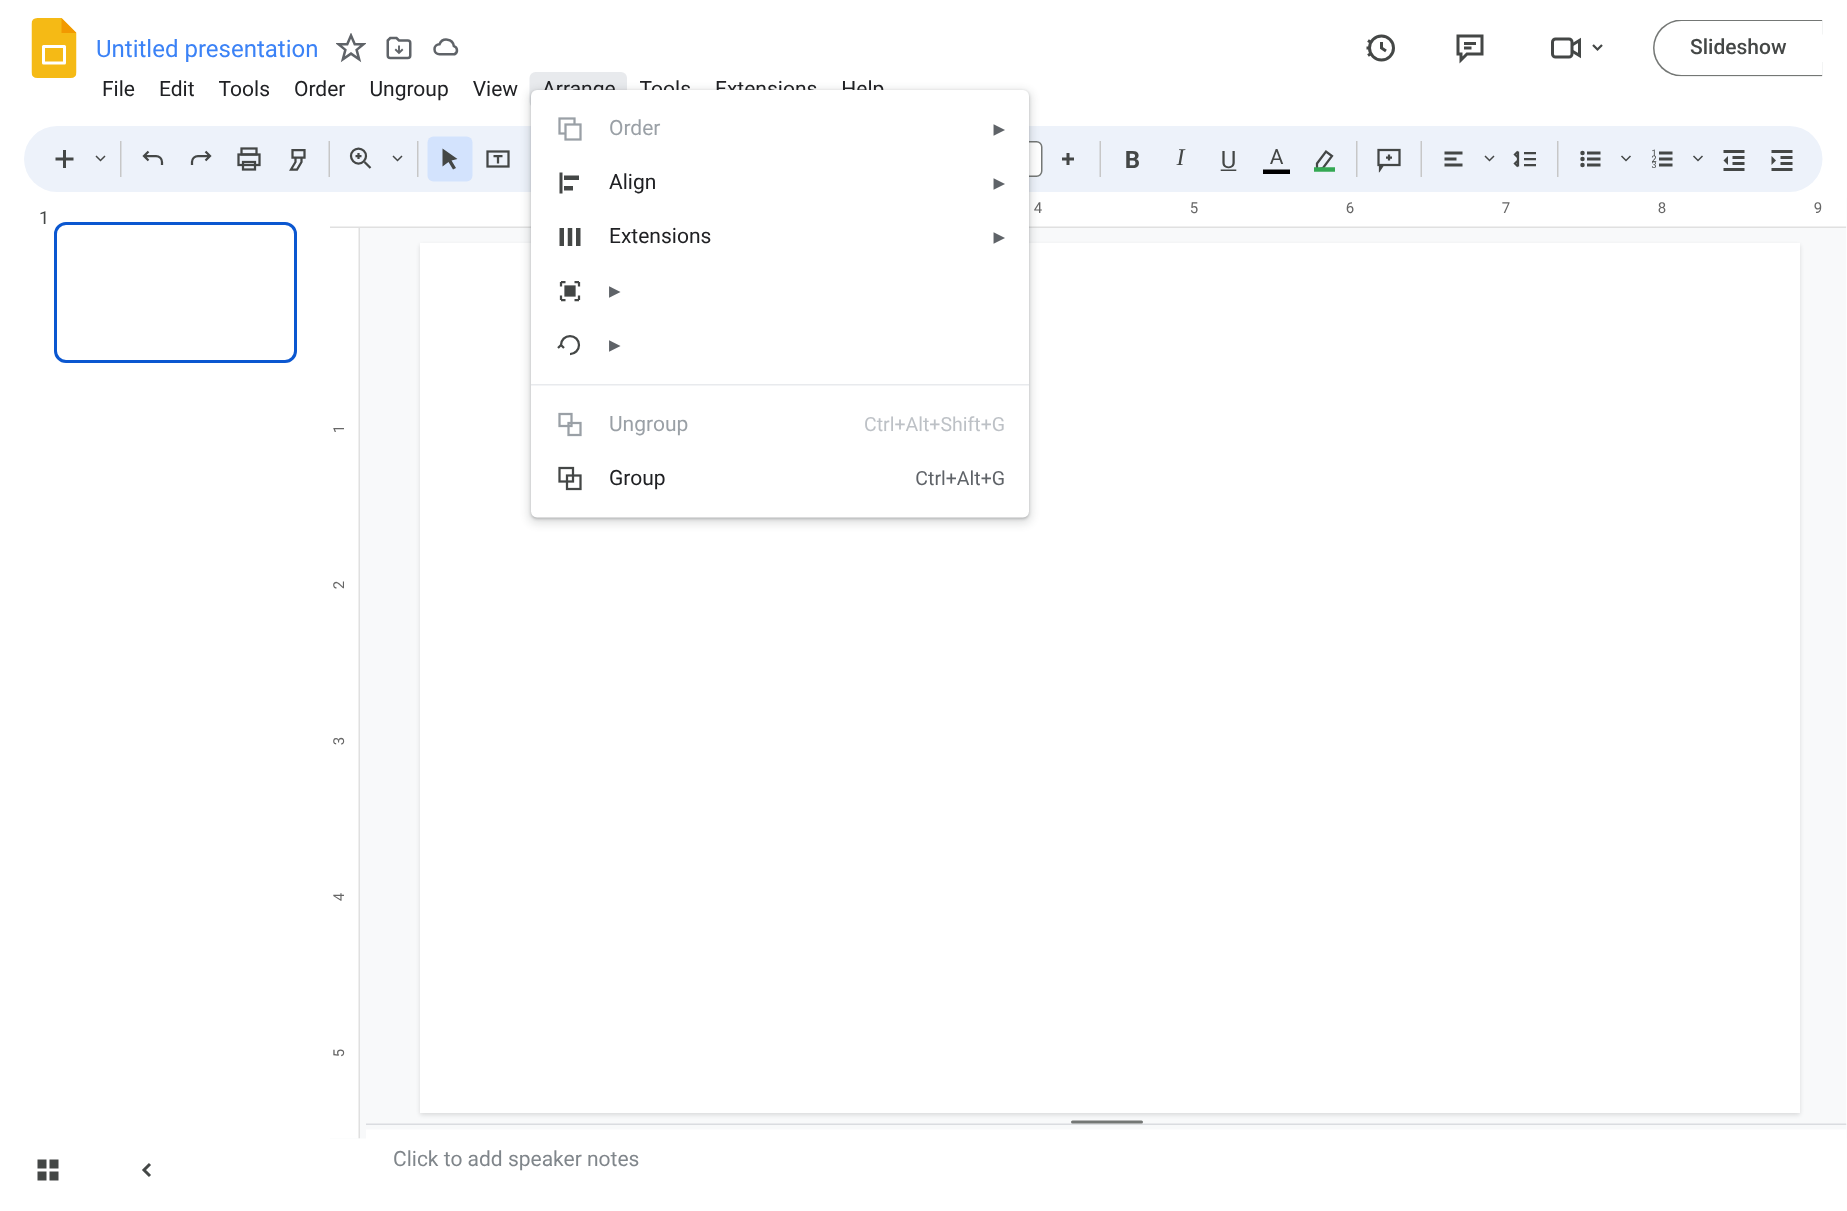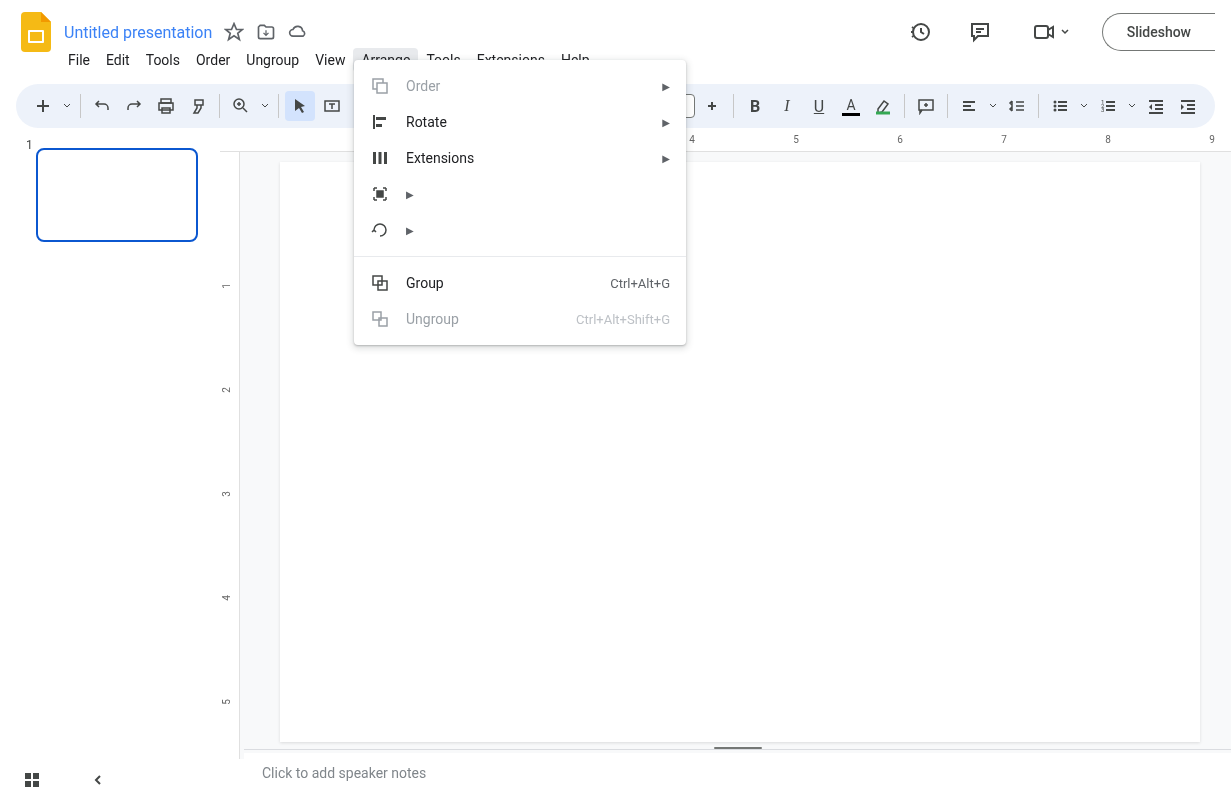--- a/index.html
+++ b/index.html
@@ -144,21 +144,21 @@
     <span class="dropdown-arrow">▶</span>
   </div>
   <div class="dropdown-item">
     <span class="dropdown-icon">
       <svg width="18" height="18" viewBox="0 0 18 18" fill="#444746">
           <rect x="2" y="2" width="2" height="14"></rect>
           <rect x="5" y="4" width="10" height="3"></rect>
           <rect x="5" y="11" width="6" height="3"></rect>
         </svg>
     </span>
-    <span class="dropdown-label">Rotate</span>
+    <span class="dropdown-label">Align</span>
     <span class="dropdown-arrow">▶</span>
   </div>
   <div class="dropdown-item">
     <span class="dropdown-icon">
       <svg width="18" height="18" viewBox="0 0 18 18" fill="#444746">
           <rect x="2" y="3" width="3" height="12"></rect>
           <rect x="7.5" y="3" width="3" height="12"></rect>
           <rect x="13" y="3" width="3" height="12"></rect>
         </svg>
     </span>
@@ -176,39 +176,39 @@
   </div>
   <div class="dropdown-item">
     <span class="dropdown-icon">
       <svg width="18" height="18" viewBox="0 0 18 18" fill="none" stroke="#444746" stroke-width="1.5">
           <path d="M3 9a6 6 0 116 6M3 9l-2 2M3 9l2 2"></path>
         </svg>
     </span>
     <span class="dropdown-arrow">▶</span>
   </div>
   <div class="dropdown-divider"></div>
+  <div class="dropdown-item disabled">
+    <span class="dropdown-icon">
+      <svg width="18" height="18" viewBox="0 0 18 18" fill="none" stroke="#9aa0a6" stroke-width="1.5">
+          <rect x="2" y="2" width="8" height="8"></rect>
+          <rect x="8" y="8" width="8" height="8"></rect>
+        </svg>
+    </span>
+    <span class="dropdown-label">Ungroup</span>
+    <span class="dropdown-shortcut">Ctrl+Alt+Shift+G</span>
+  </div>
   <div class="dropdown-item">
     <span class="dropdown-icon">
       <svg width="18" height="18" viewBox="0 0 18 18" fill="none" stroke="#444746" stroke-width="1.5">
           <rect x="2" y="2" width="9" height="9"></rect>
           <rect x="7" y="7" width="9" height="9"></rect>
         </svg>
     </span>
     <span class="dropdown-label">Group</span>
     <span class="dropdown-shortcut">Ctrl+Alt+G</span>
-  </div>
-  <div class="dropdown-item disabled">
-    <span class="dropdown-icon">
-      <svg width="18" height="18" viewBox="0 0 18 18" fill="none" stroke="#9aa0a6" stroke-width="1.5">
-          <rect x="2" y="2" width="8" height="8"></rect>
-          <rect x="8" y="8" width="8" height="8"></rect>
-        </svg>
-    </span>
-    <span class="dropdown-label">Ungroup</span>
-    <span class="dropdown-shortcut">Ctrl+Alt+Shift+G</span>
   </div>
 </div>
 
 <div class="toolbar">
   <div class="tool-btn">
     <svg width="18" height="18" viewBox="0 0 18 18" fill="#444746">
         <path d="M9 3v12M3 9h12" stroke="#444746" stroke-width="2"></path>
       </svg>
   </div>
   <div class="tool-btn" style="width:14px">

